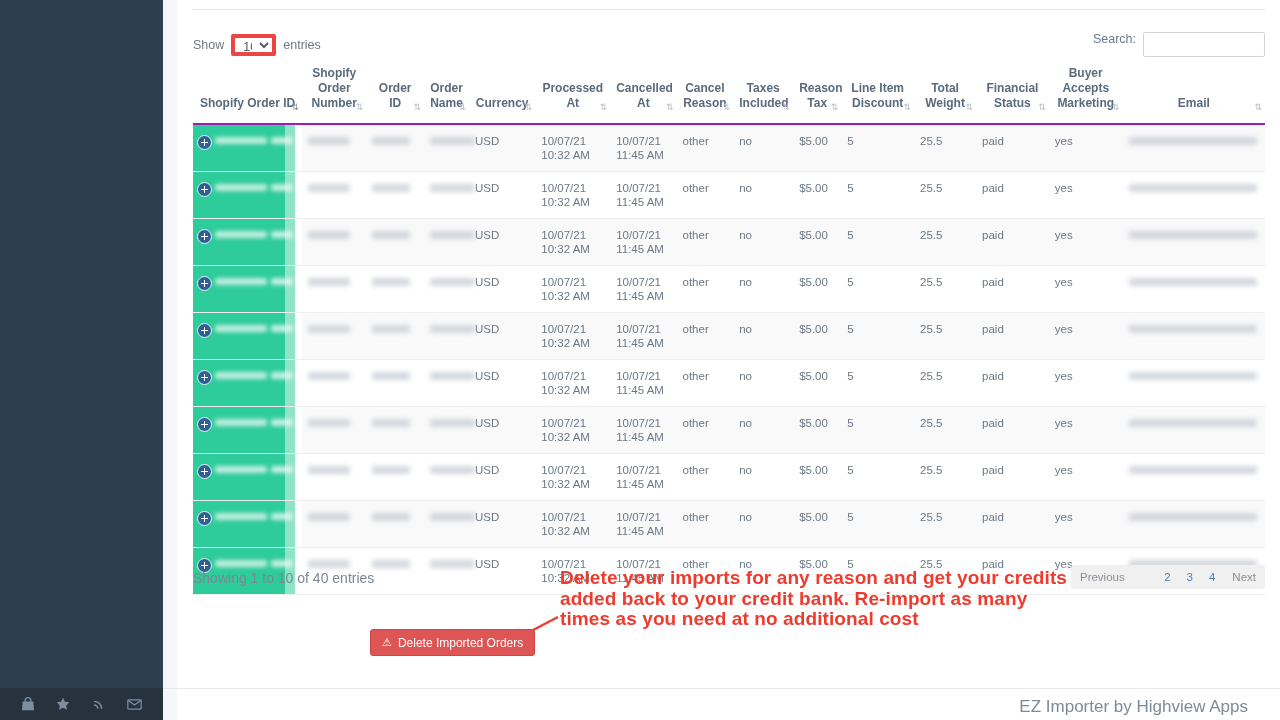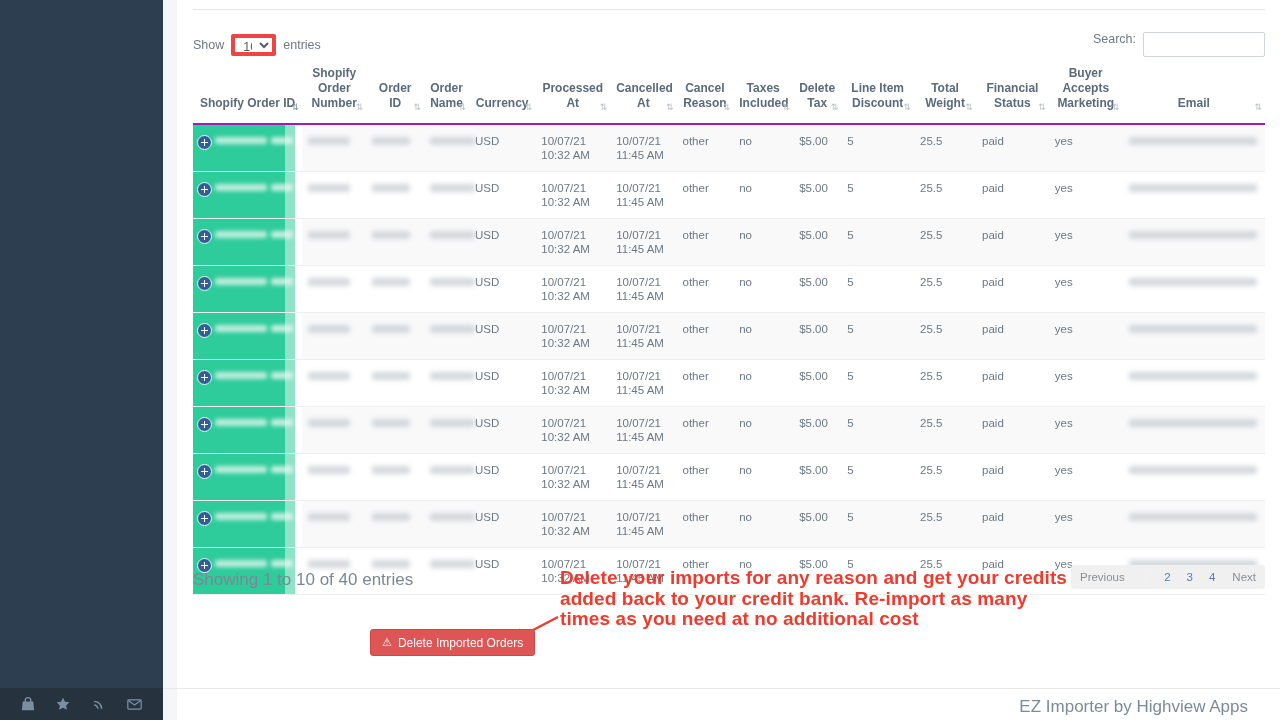--- a/index.html
+++ b/index.html
@@ -183,21 +183,21 @@
   .blur-txt.w3 { width: 45px; }
   .blur-txt.wide { width: 128px; }
 
   
   .table-foot {
     position: absolute; left: 16px; top: 565px;
     width: 1072px; height: 30px;
   }
   .showing-info {
     position: absolute; left: 0; top: 5px;
-    font-size: 17px; color: #7b8794;
+    font-size: 14px; color: #7b8794;
   }
   .pagination {
     position: absolute; right: 0; top: 0;
     display: flex; align-items: stretch;
     background: #f0f0f0;
     border-radius: 3px;
     overflow: hidden;
     height: 24px;
   }
   .pg {
@@ -330,21 +330,21 @@
             <tr id="header-row">
                 <th class="sort-active"><span>Shopify Order ID</span><span class="sorter">⇅</span></th>
                 <th><span>Shopify Order Number</span><span class="sorter">⇅</span></th>
                 <th><span>Order ID</span><span class="sorter">⇅</span></th>
                 <th><span>Order Name</span><span class="sorter">⇅</span></th>
                 <th><span>Currency</span><span class="sorter">⇅</span></th>
                 <th><span>Processed At</span><span class="sorter">⇅</span></th>
                 <th><span>Cancelled At</span><span class="sorter">⇅</span></th>
                 <th><span>Cancel Reason</span><span class="sorter">⇅</span></th>
                 <th><span>Taxes Included</span><span class="sorter">⇅</span></th>
-                <th><span>Delete Tax</span><span class="sorter">⇅</span></th>
+                <th><span>Reason Tax</span><span class="sorter">⇅</span></th>
                 <th><span>Line Item Discount</span><span class="sorter">⇅</span></th>
                 <th><span>Total Weight</span><span class="sorter">⇅</span></th>
                 <th><span>Financial Status</span><span class="sorter">⇅</span></th>
                 <th><span>Buyer Accepts Marketing</span><span class="sorter">⇅</span></th>
                 <th><span>Email</span><span class="sorter">⇅</span></th>
               </tr>
           </thead>
           <tbody id="table-body">
               <tr class="odd">
                 <td class="col-first">

